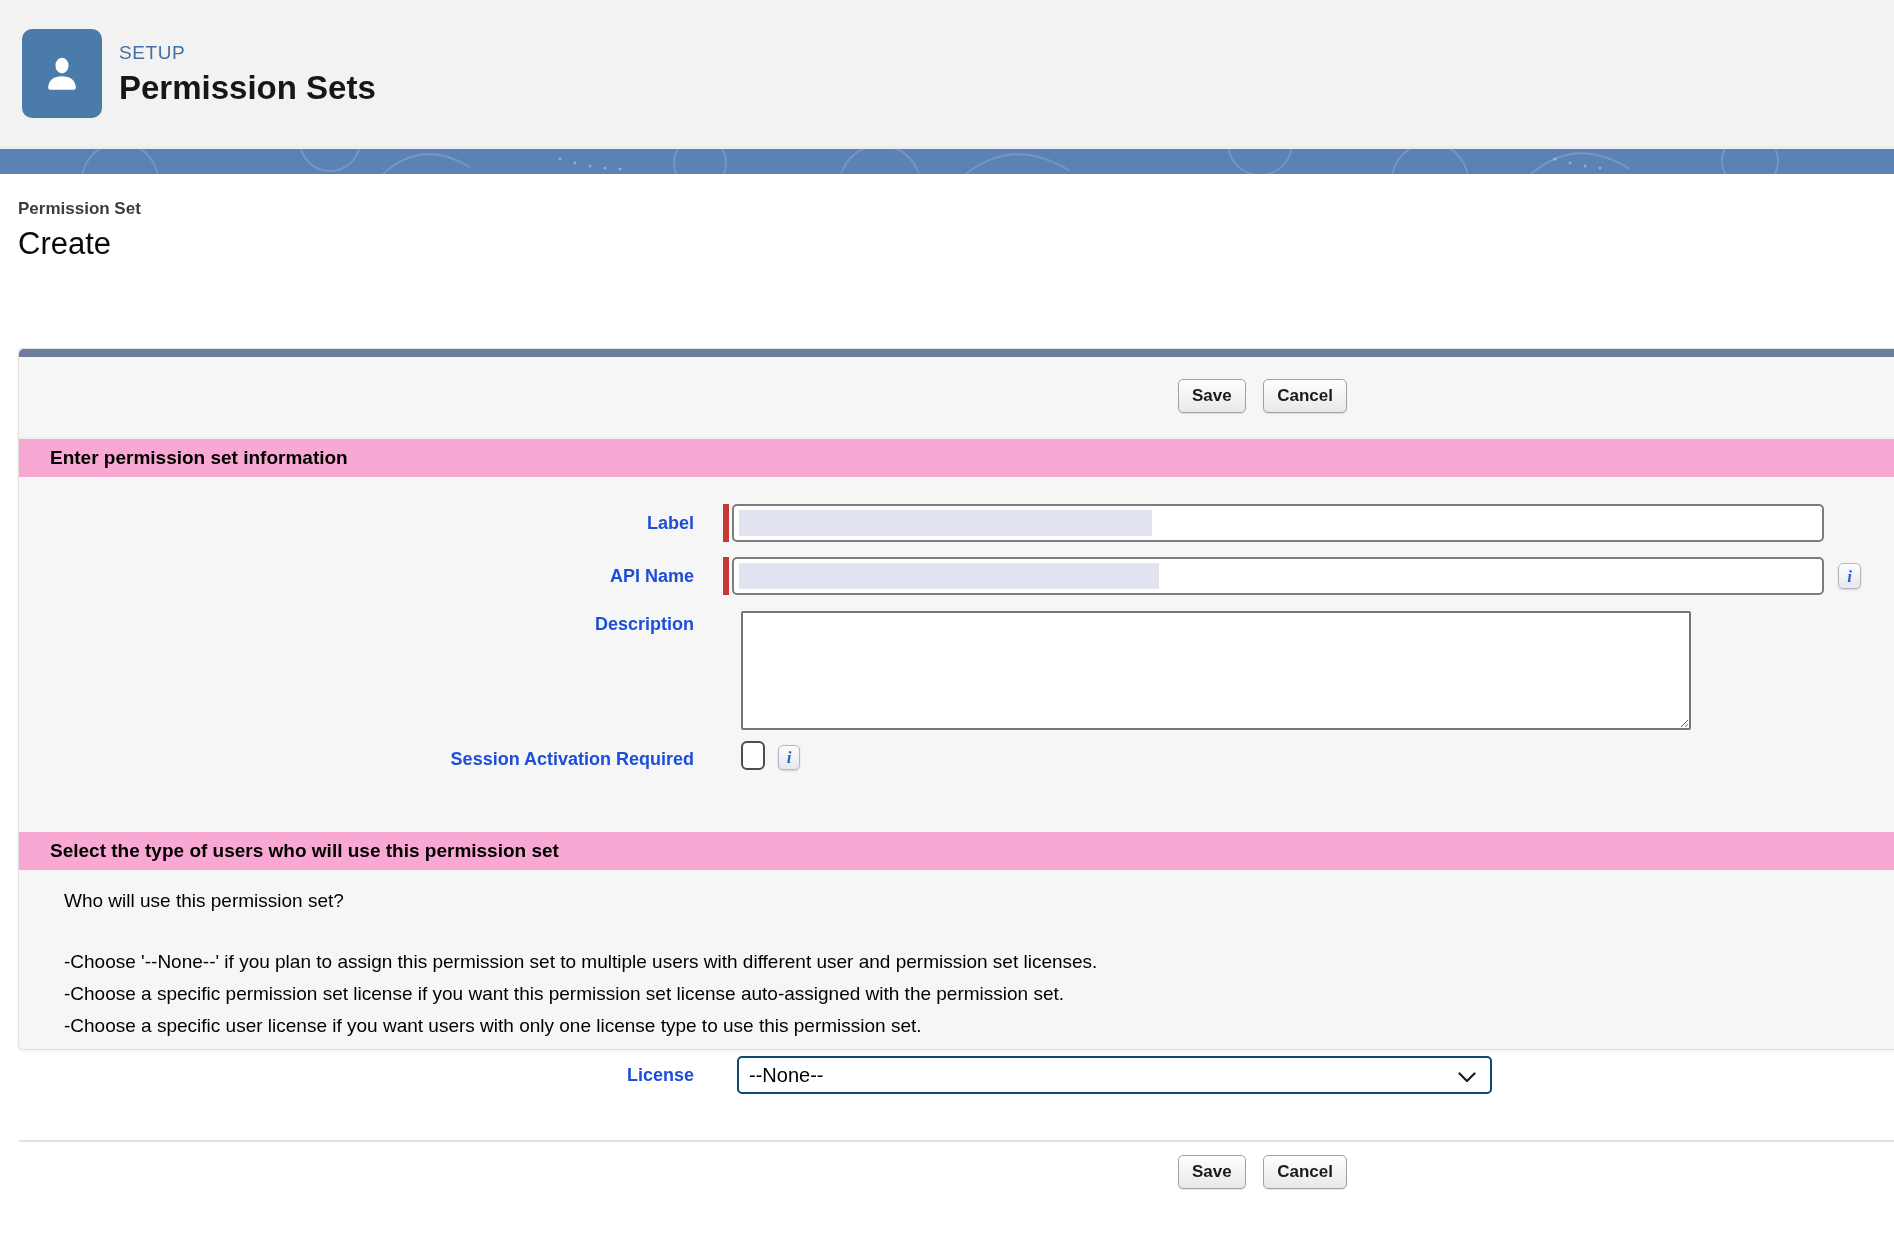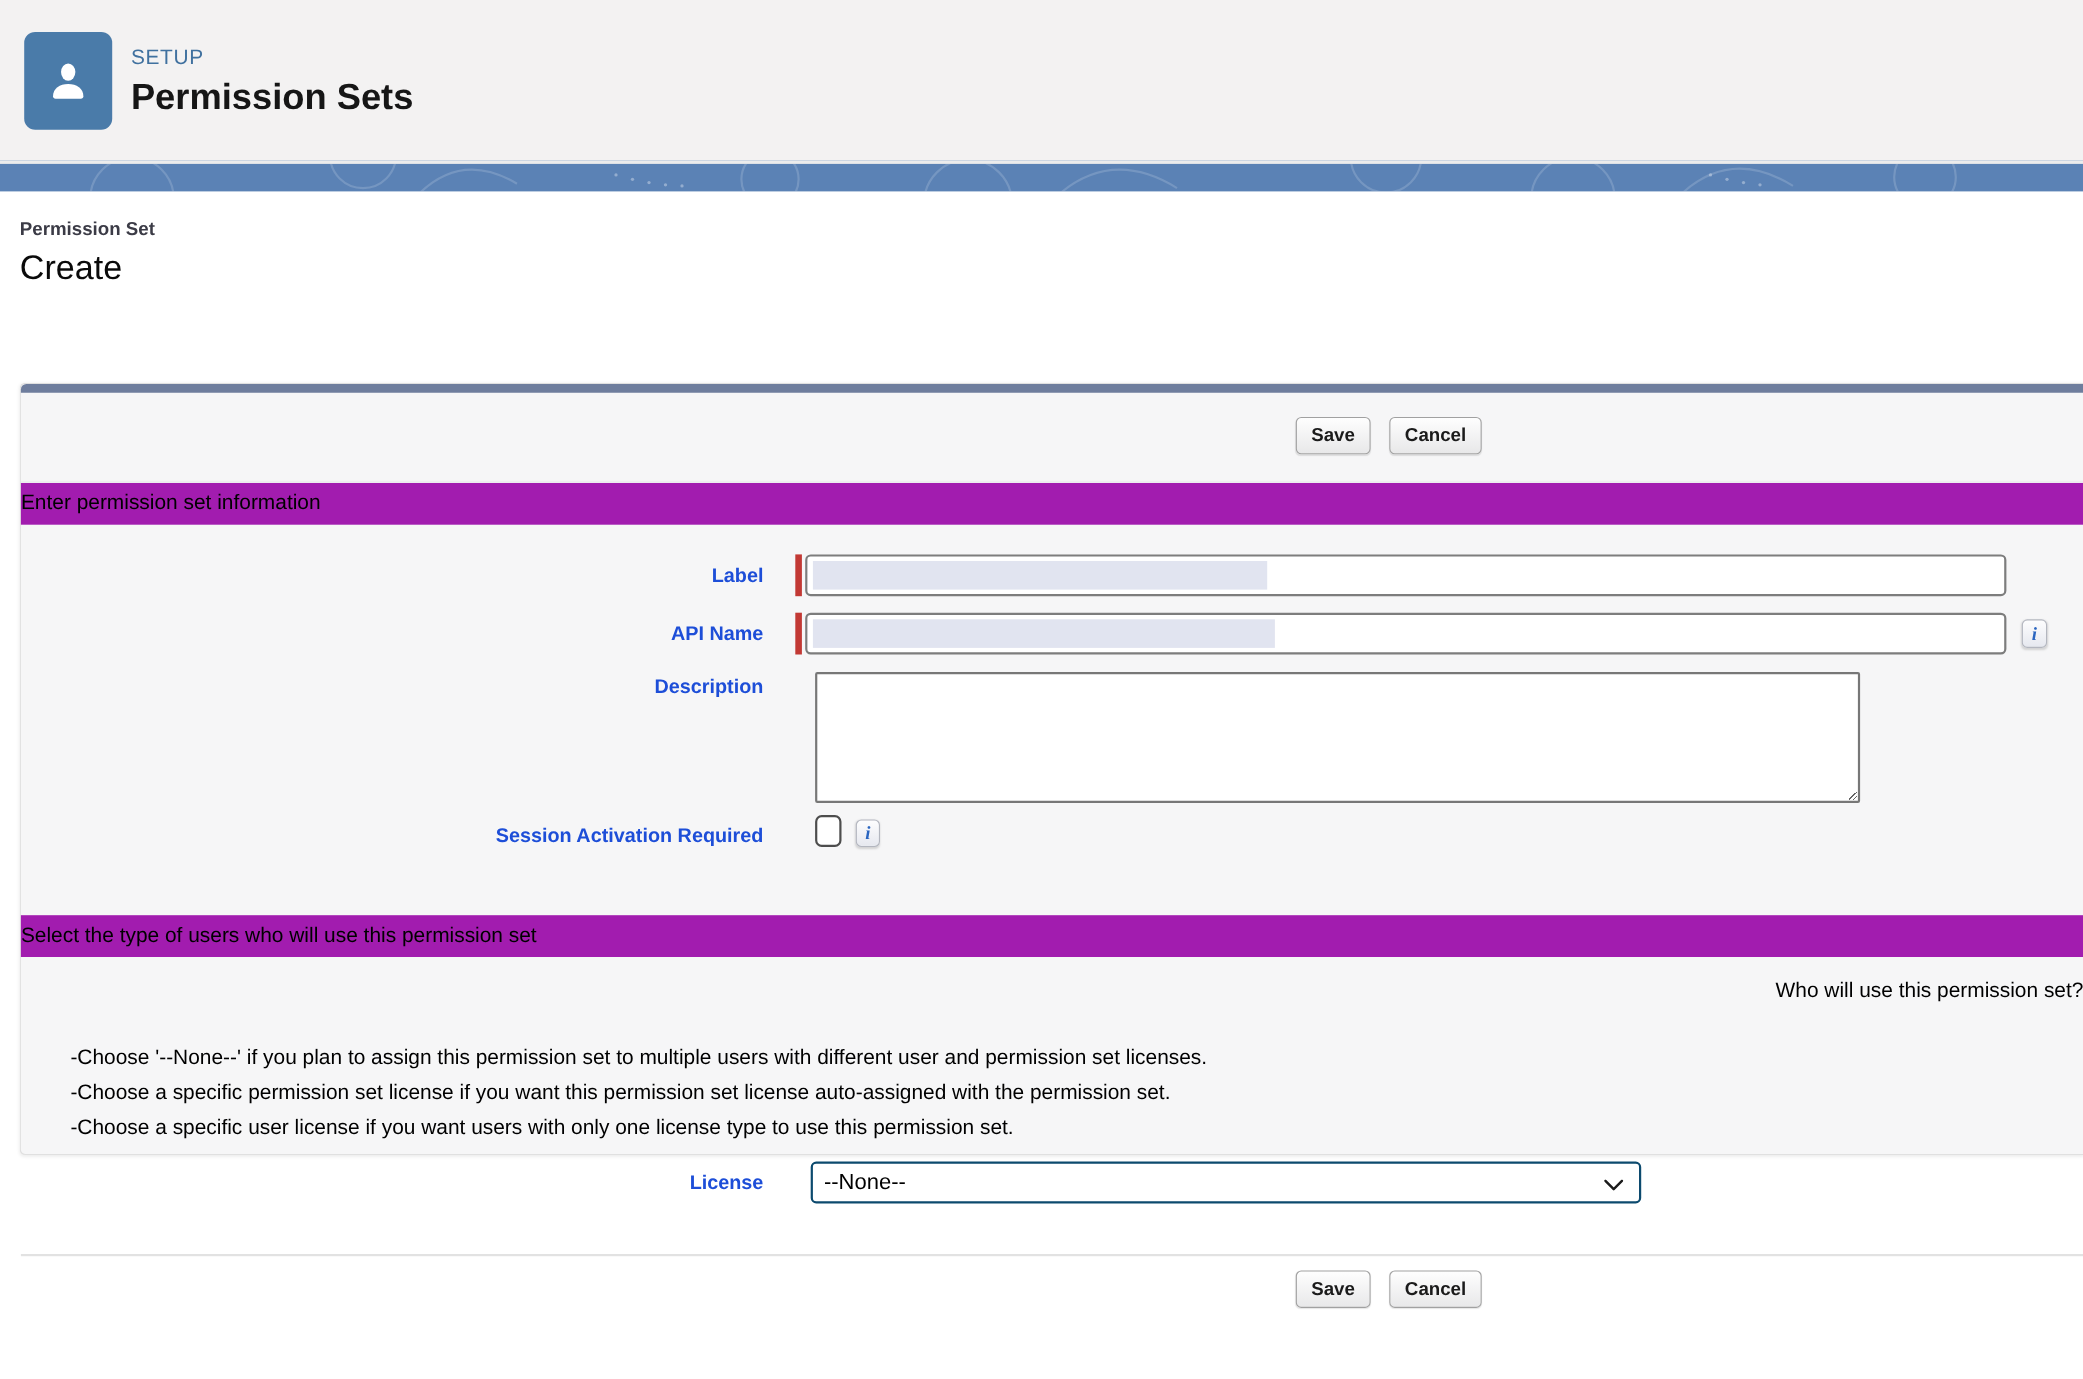--- a/index.html
+++ b/index.html
@@ -46,22 +46,22 @@
   .btn-row { position:relative; height:82px; border-bottom:2px solid #ededef; }
   .btn-group { position:absolute; left:1159px; top:22px; white-space:nowrap; }
   .sf-btn {
     display:inline-block; height:34px; padding:0 13px; margin-right:13px;
     font-family:"Liberation Sans", sans-serif; font-size:17px; font-weight:700; color:#1b1b1b;
     background:linear-gradient(#fefefe,#e8e8e9); border:1px solid #a1a1a1;
     border-radius:5px; box-shadow:0 1px 1px rgba(0,0,0,.10); cursor:pointer; line-height:32px;
   }
 
   .section-header {
-    height:38px; background:#a21caf; display:flex; align-items:center;
-    font-size:19px; font-weight:400; color:#000;
+    height:38px; background:#f9a8d4; display:flex; align-items:center;
+    padding-left:31px; font-size:19px; font-weight:700; color:#000;
   }
 
   .section-body1 { padding:27px 0 45px 0; }
   .frow { display:flex; align-items:center; margin-bottom:15px; }
   .frow.top-align { align-items:flex-start; }
   .flabel {
     width:675px; flex:none; text-align:right; font-size:18px; font-weight:700;
     color:#1d4ed8; line-height:22px;
   }
   .req-bar { width:6px; height:38px; background:#c23934; margin-left:29px; flex:none; }
@@ -86,21 +86,21 @@
     border:2px solid #777; border-radius:2px; resize:both;
     font-family:"Liberation Sans", sans-serif; font-size:18px; padding:6px;
   }
   .checkbox {
     width:24px; height:29px; margin-left:47px; flex:none; cursor:pointer;
     background:#fff; border:2px solid #4d4d4d; border-radius:6px;
   }
 
   .section-body2 { padding-top:20px; }
   .para { padding-left:45px; font-size:19px; color:#000; }
-  .question { margin-bottom:34px;text-align:right; }
+  .question { margin-bottom:34px; }
   .guideline { line-height:32px; }
   .help-line { margin-top:15px; }
   .help-link { color:#000; text-decoration:underline; cursor:pointer; margin-left:7px; }
 
   .license-row { margin-top:14px; display:flex; align-items:center; }
   .sf-select {
     position:relative; margin-left:43px; width:755px; height:38px; flex:none;
     background:#fff; border:2px solid #0c4a6e; border-radius:5px; cursor:pointer;
     display:flex; align-items:center; padding-left:10px; font-size:20px; color:#000;
   }

